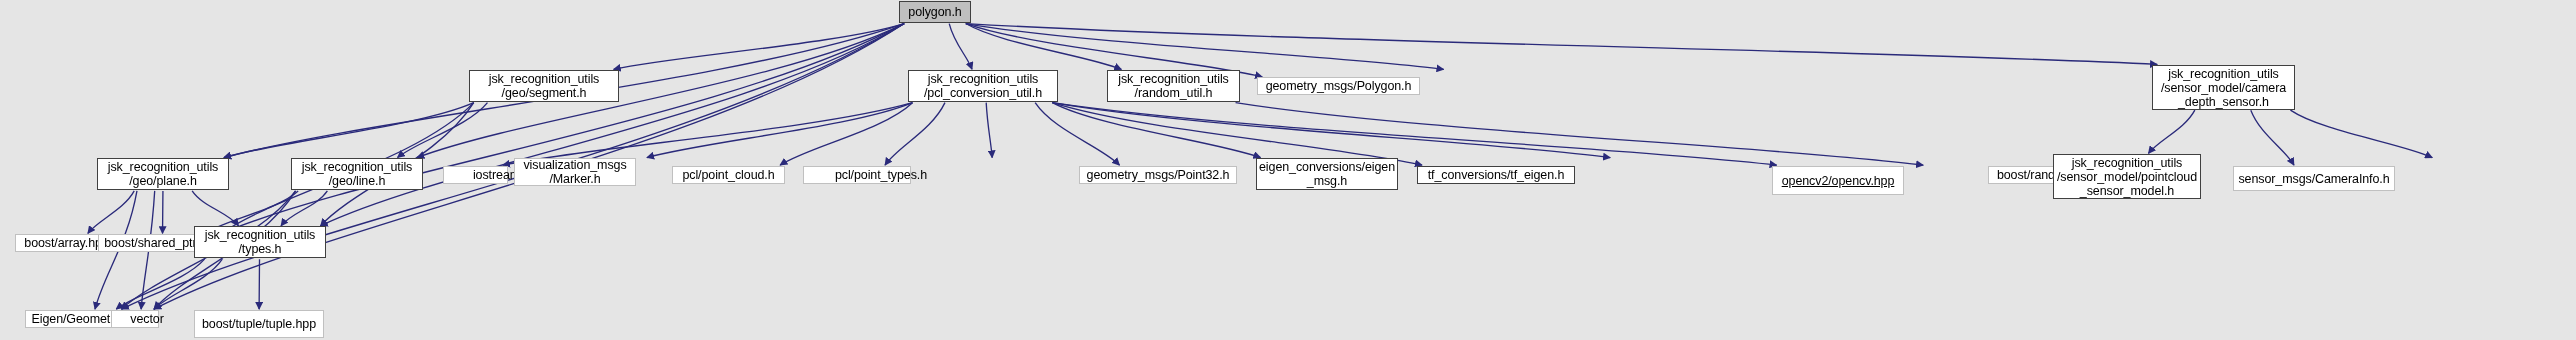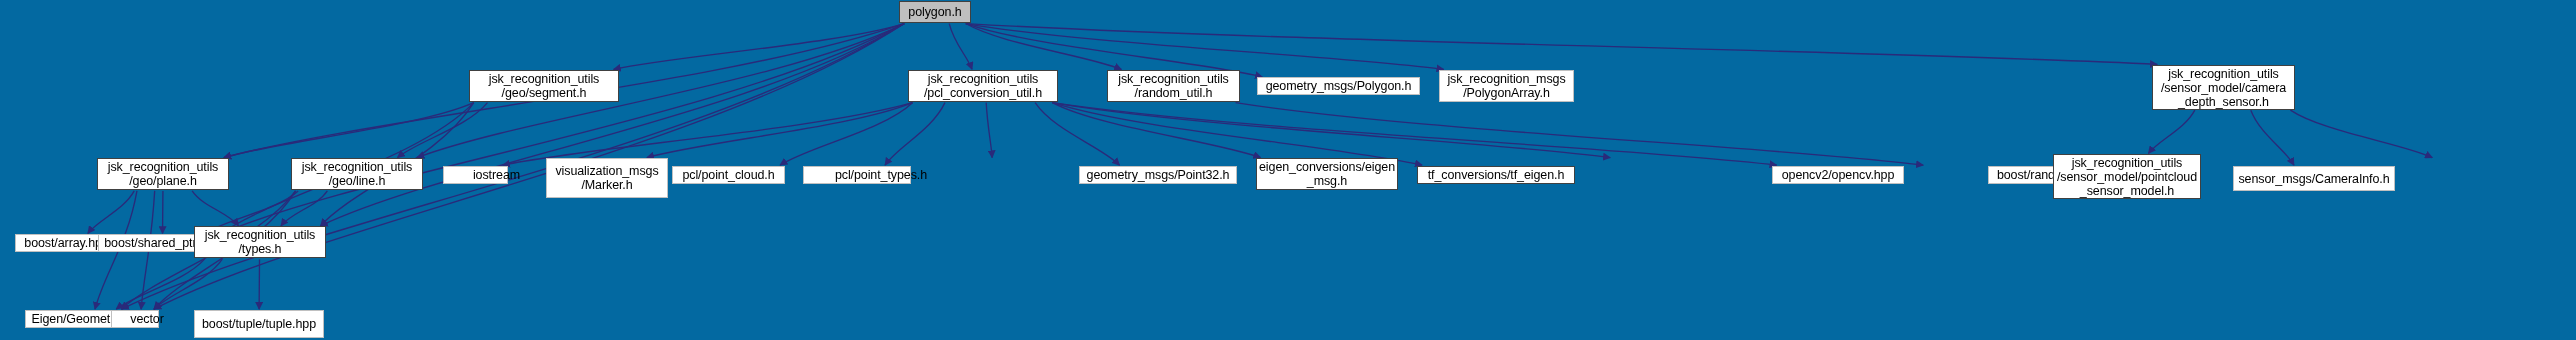--- a/index.html
+++ b/index.html
@@ -5,21 +5,21 @@
 <style>
   html, body {
     margin: 0;
     padding: 0;
     background: #ffffff;
   }
   #graph {
     position: relative;
     width: 2576px;
     height: 341px;
-    background: #0369a1;
+    background: #e5e5e5;
     font-family: "Liberation Sans", sans-serif;
     overflow: hidden;
   }
   #edges {
     position: absolute;
     left: 0;
     top: 0;
     width: 2576px;
     height: 341px;
     pointer-events: none;
@@ -109,39 +109,37 @@
       </g>
   </svg>
 <div class="node root" style="left: 899px; top: 0.8px; width: 72px; height: 22.5px;"><span class="node-label">polygon.h</span></div>
     <div class="node strong" style="left: 469px; top: 70px; width: 150px; height: 32px;"><span class="node-label">jsk_recognition_utils
 /geo/segment.h</span></div>
     <div class="node strong" style="left: 908px; top: 70px; width: 150px; height: 32px;"><span class="node-label">jsk_recognition_utils
 /pcl_conversion_util.h</span></div>
     <div class="node strong" style="left: 1107px; top: 70px; width: 133px; height: 32px;"><span class="node-label">jsk_recognition_utils
 /random_util.h</span></div>
     <div class="node " style="left: 1257px; top: 77px; width: 163px; height: 18.3px;"><span class="node-label">geometry_msgs/Polygon.h</span></div>
-    <div class="node " style="left: 1439px; top: 70px; width: 135px; height: 32px;"><span class="node-label">jsk_recognition_msgs
-/PolygonArray.h</span></div>
     <div class="node strong" style="left: 2152px; top: 65px; width: 143px; height: 45px;"><span class="node-label">jsk_recognition_utils
 /sensor_model/camera
 _depth_sensor.h</span></div>
     <div class="node strong" style="left: 97px; top: 158px; width: 132px; height: 32px;"><span class="node-label">jsk_recognition_utils
 /geo/plane.h</span></div>
     <div class="node strong" style="left: 291px; top: 158px; width: 132px; height: 32px;"><span class="node-label">jsk_recognition_utils
 /geo/line.h</span></div>
     <div class="node " style="left: 443px; top: 166px; width: 65px; height: 18.3px; padding-left: 42px;"><span class="node-label">iostream</span></div>
-    <div class="node " style="left: 546px; top: 158px; width: 122px; height: 40px; justify-content: center;"><span class="node-label">visualization_msgs
+    <div class="node " style="left: 514px; top: 158px; width: 122px; height: 28px; justify-content: center;"><span class="node-label">visualization_msgs
 /Marker.h</span></div>
     <div class="node " style="left: 672px; top: 166px; width: 113px; height: 18.3px;"><span class="node-label">pcl/point_cloud.h</span></div>
     <div class="node " style="left: 803px; top: 166px; width: 108px; height: 18.3px; padding-left: 48px;"><span class="node-label">pcl/point_types.h</span></div>
     <div class="node " style="left: 1079px; top: 166px; width: 158px; height: 18.3px;"><span class="node-label">geometry_msgs/Point32.h</span></div>
     <div class="node strong" style="left: 1256px; top: 158px; width: 142px; height: 32px; justify-content: center;"><span class="node-label">eigen_conversions/eigen
 _msg.h</span></div>
     <div class="node strong" style="left: 1417px; top: 166px; width: 158px; height: 18px;"><span class="node-label">tf_conversions/tf_eigen.h</span></div>
-    <div class="node " style="left: 1772px; top: 166px; width: 132px; height: 18px;"><span class="node-label">opencv2/opencv.hpp</span></div>
+    <div class="node " style="left: 1772px; top: 166px; width: 132px; height: 29px; text-decoration: underline;"><span class="node-label">opencv2/opencv.hpp</span></div>
     <div class="node " style="left: 1988px; top: 166px; width: 117px; height: 18.3px;"><span class="node-label">boost/random.hpp</span></div>
     <div class="node strong" style="left: 2053px; top: 154px; width: 148px; height: 45px;"><span class="node-label">jsk_recognition_utils
 /sensor_model/pointcloud
 _sensor_model.h</span></div>
     <div class="node " style="left: 2233px; top: 166px; width: 162px; height: 25px;"><span class="node-label">sensor_msgs/CameraInfo.h</span></div>
     <div class="node " style="left: 15px; top: 234px; width: 103px; height: 18.3px;"><span class="node-label">boost/array.hpp</span></div>
     <div class="node " style="left: 98px; top: 234px; width: 128px; height: 18.3px;"><span class="node-label">boost/shared_ptr.hpp</span></div>
     <div class="node strong" style="left: 194px; top: 226px; width: 132px; height: 32px;"><span class="node-label">jsk_recognition_utils
 /types.h</span></div>
     <div class="node " style="left: 25px; top: 310px; width: 102px; height: 18.3px;"><span class="node-label">Eigen/Geometry</span></div>

